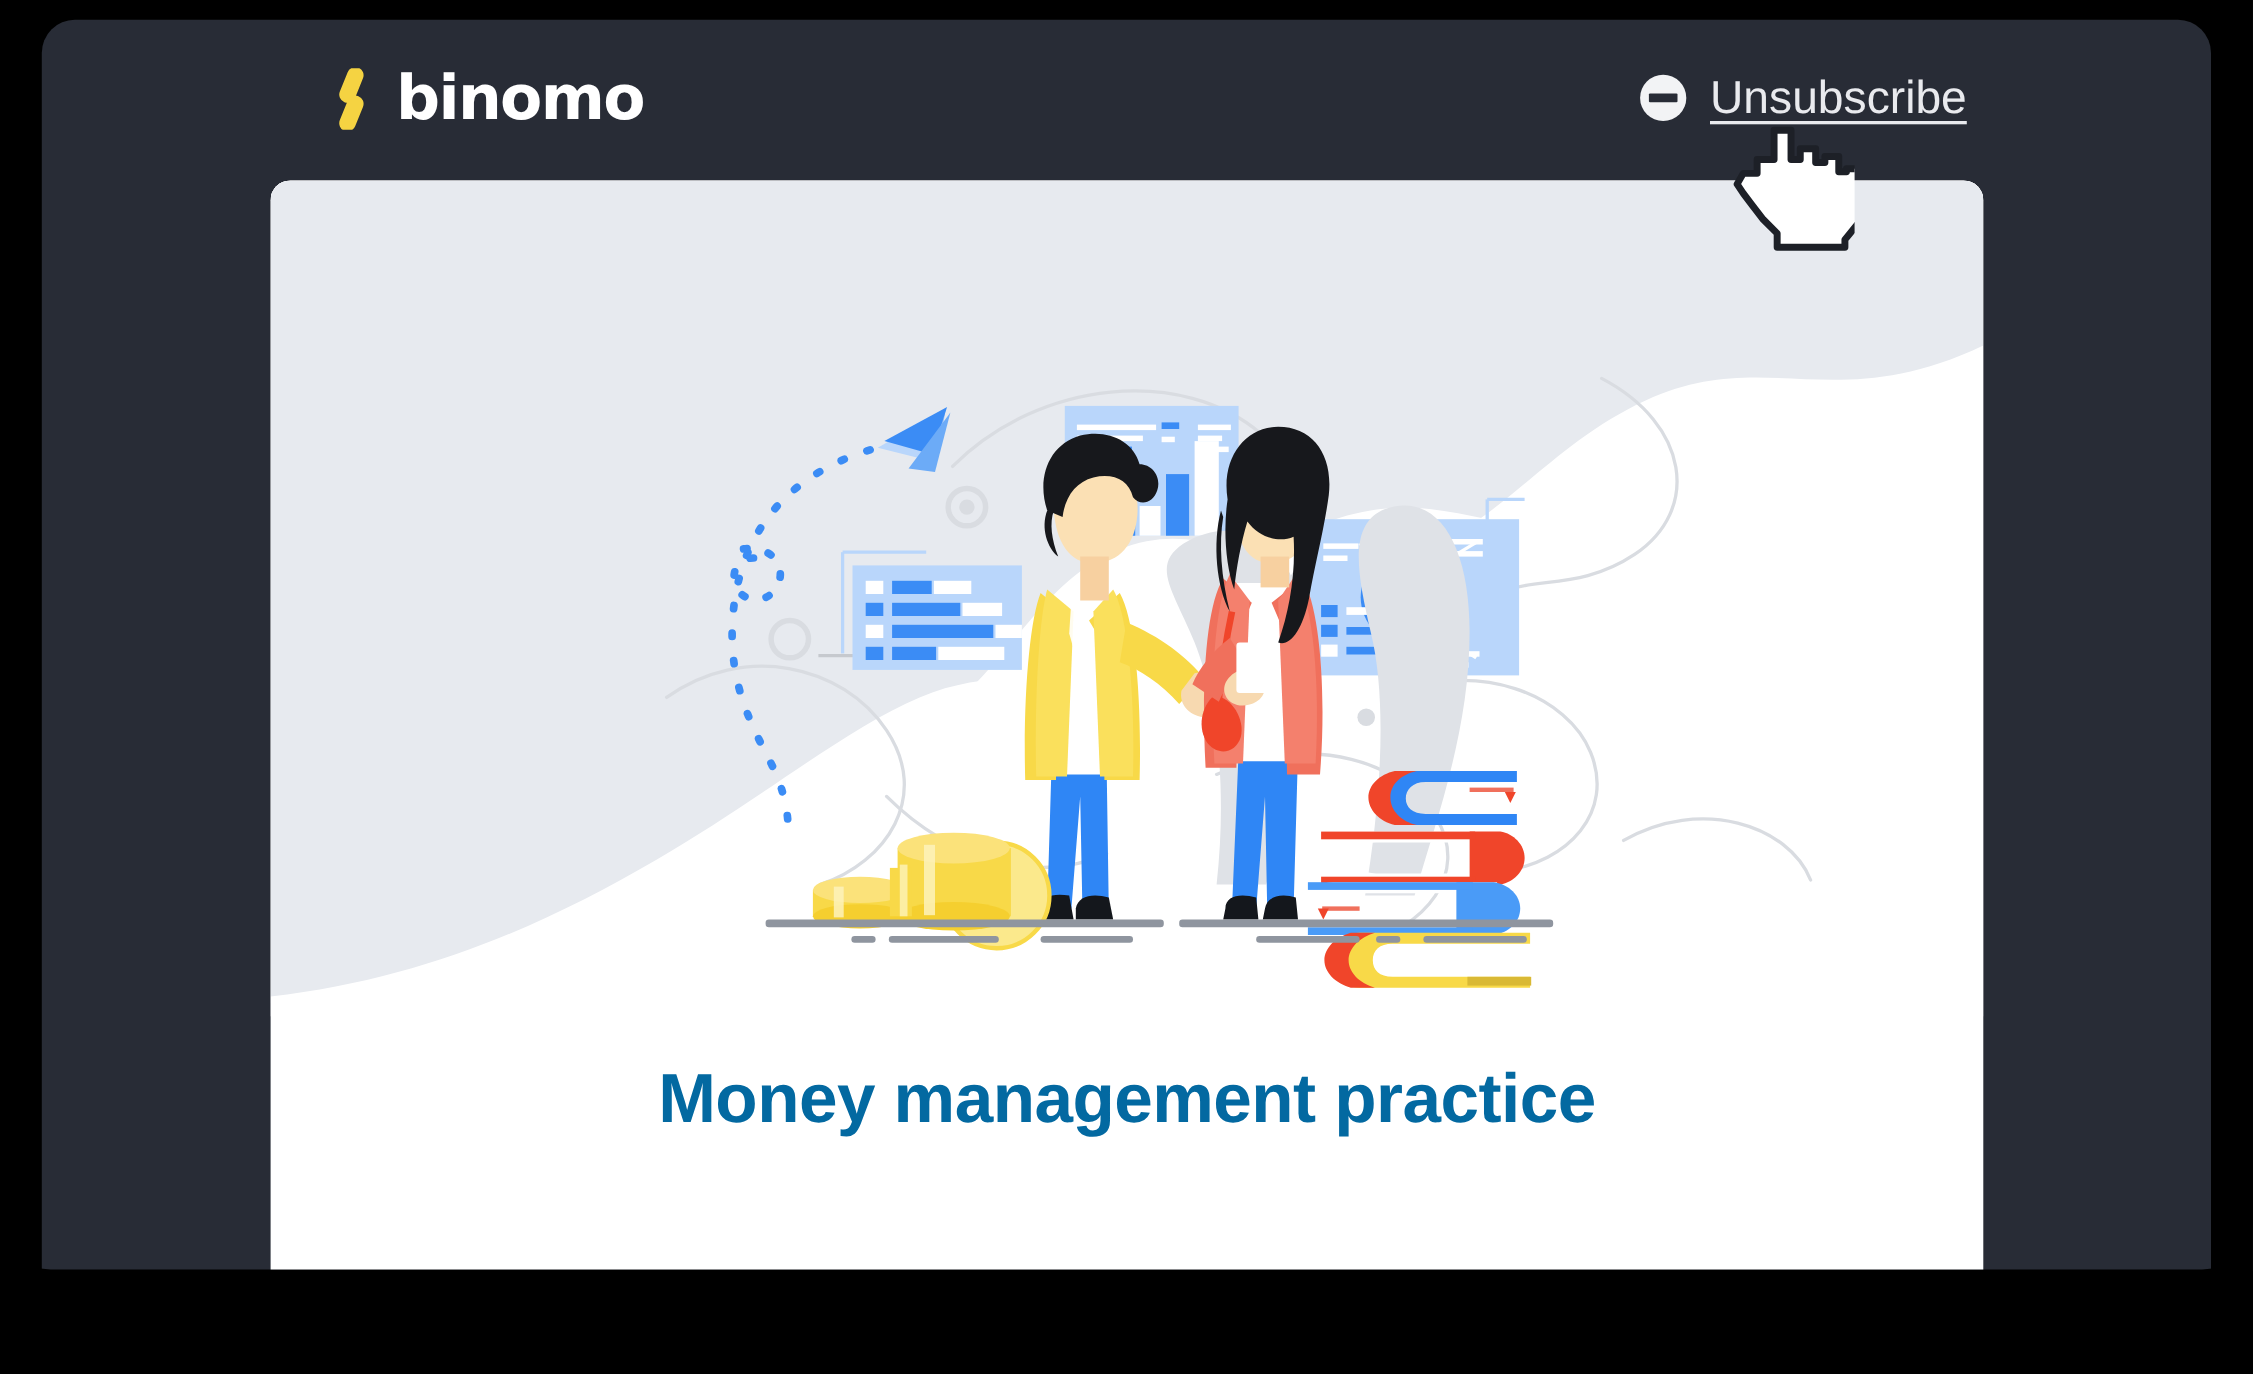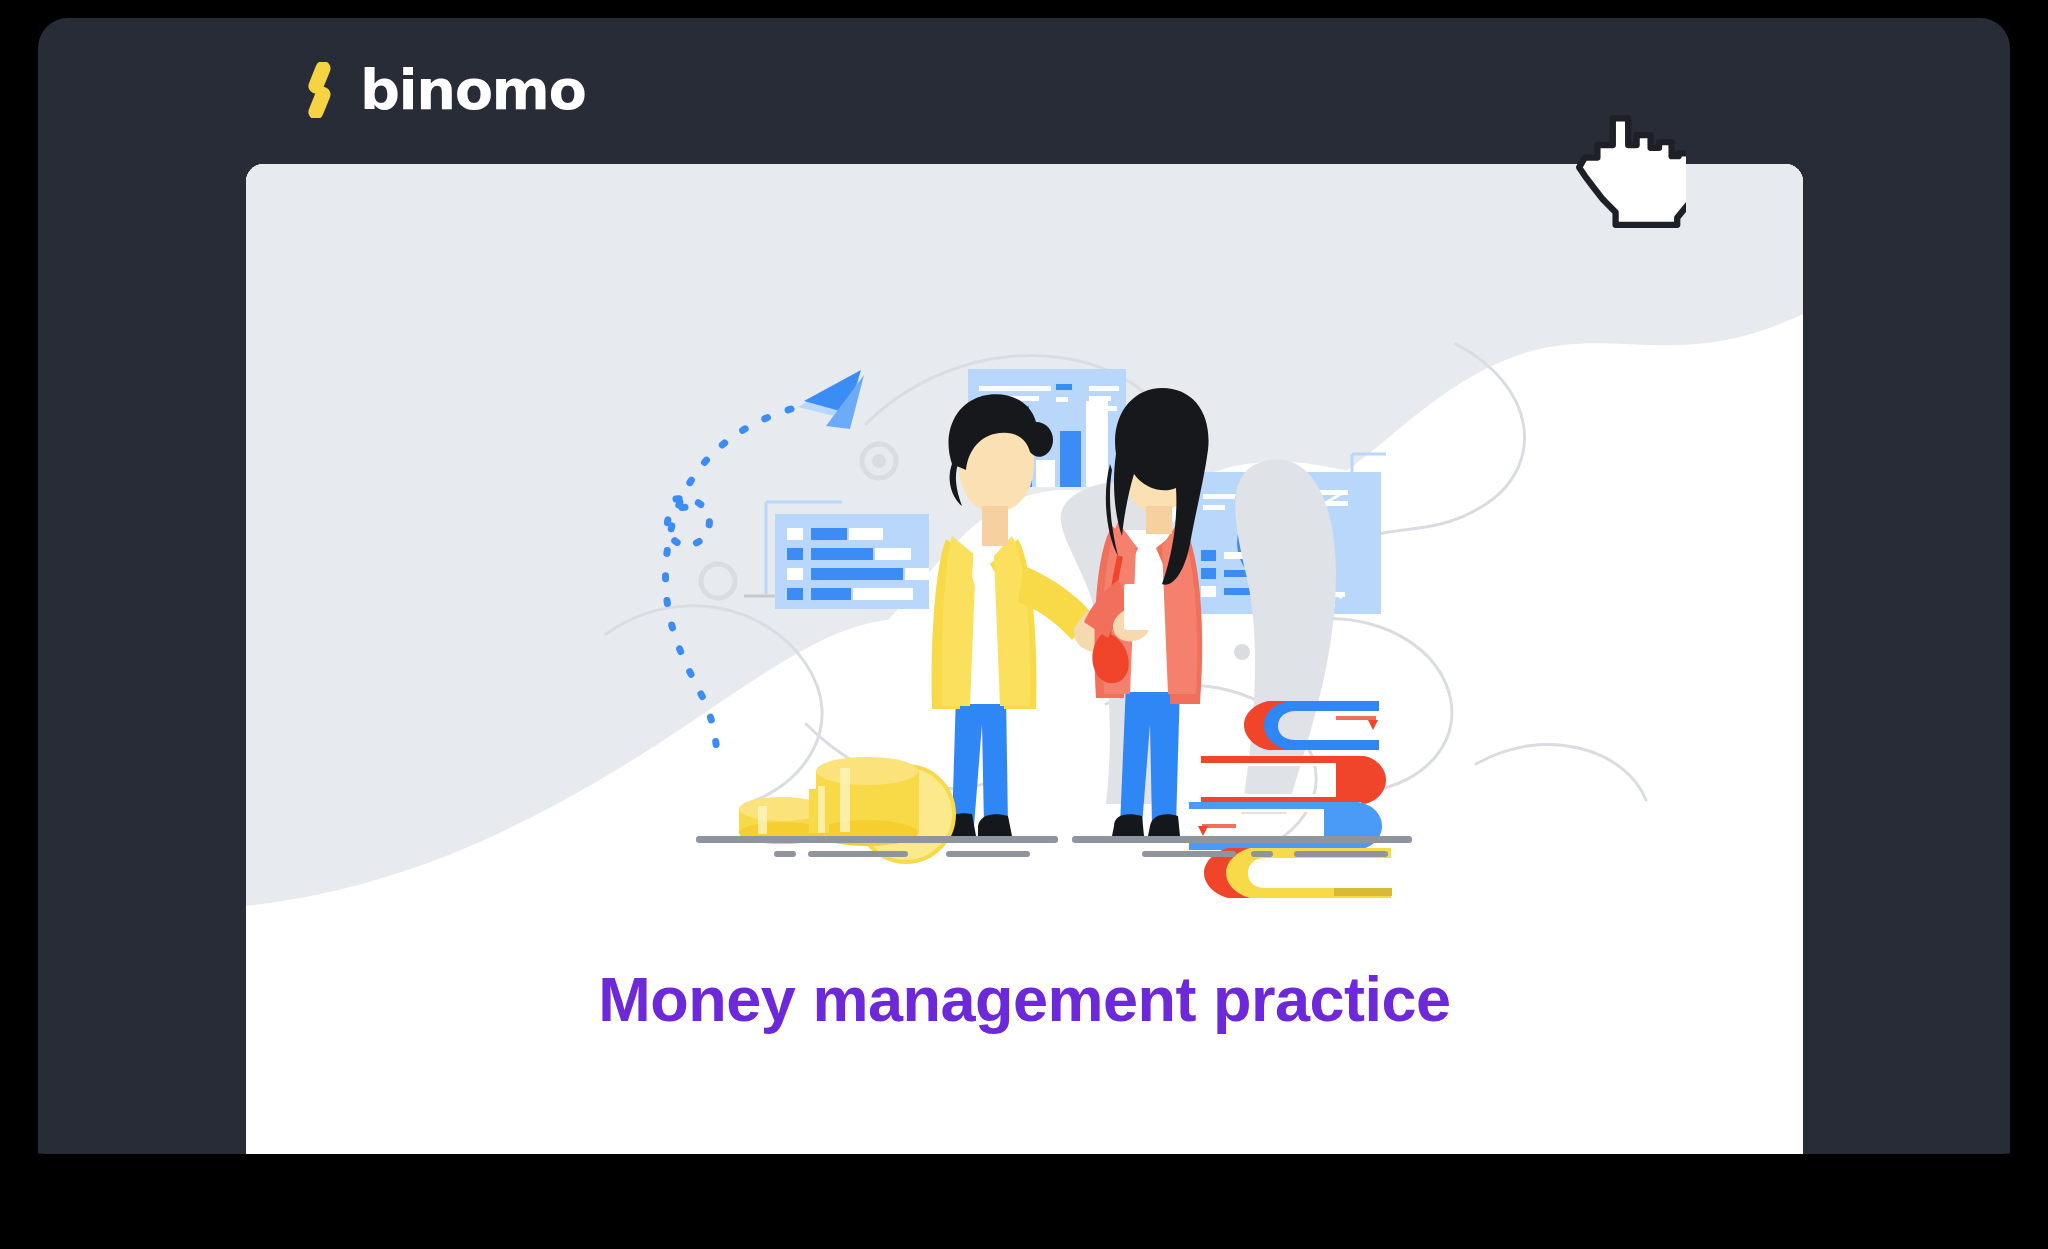--- a/index.html
+++ b/index.html
@@ -108,21 +108,21 @@
     overflow: hidden;
   }
   #hero-svg { display: block; width: 1557px; height: 760px; }
 
   #article-title {
     position: absolute;
     left: 0;
     top: 797px;
     width: 1557px;
     text-align: center;
-    color: #6d28d9;
+    color: #0369a1;
     font-size: 63px;
     font-weight: 700;
     line-height: 76px;
     letter-spacing: -0.5px;
     font-family: "Liberation Sans", sans-serif;
   }
 
   
   #hand-cursor {
     position: absolute;
@@ -145,20 +145,27 @@
       <div id="email-header">
 
         <div id="brand-logo">
           <svg id="brand-mark" viewBox="0 0 46 56">
             <rect x="16" y="-2" width="15" height="34" rx="7.5" fill="#f5d342" transform="rotate(22 23 15)"></rect>
             <rect x="16" y="24" width="15" height="34" rx="7.5" fill="#f5d342" transform="rotate(22 23 41)"></rect>
           </svg>
           <span id="brand-name">binomo</span>
         </div>
 
+        <div id="unsubscribe-area">
+          <svg id="unsub-icon" viewBox="0 0 46 46">
+            <circle cx="23" cy="23" r="21" fill="#f2f3f5"></circle>
+            <rect x="10" y="19" width="26" height="8" rx="1" fill="#282c36"></rect>
+          </svg>
+          <span id="unsubscribe-link">Unsubscribe</span>
+        </div>
 
       </div>
 
       <div id="content-card">
 
         <div id="hero-illustration">
           <svg id="hero-svg" viewBox="0 0 1557 760" preserveAspectRatio="xMidYMid slice">
             <defs>
               <clipPath id="heroClip">
                   <rect x="0" y="0" width="1557" height="760"></rect>

